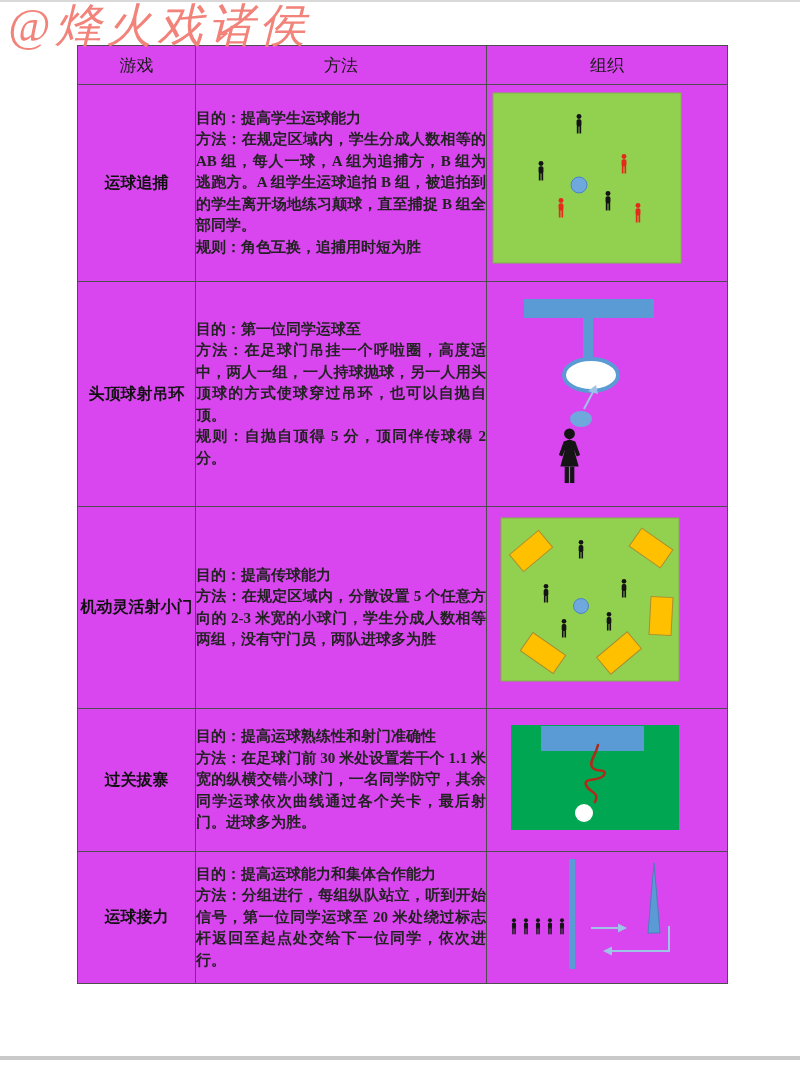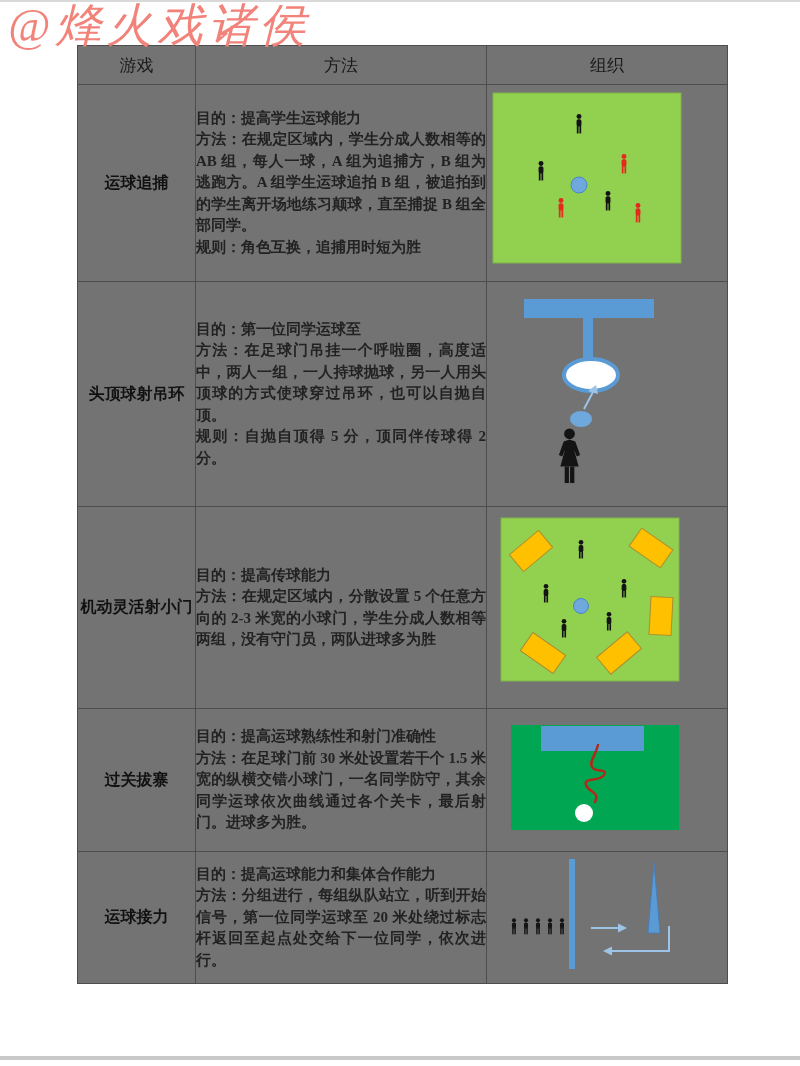--- a/index.html
+++ b/index.html
@@ -7,21 +7,21 @@
     width:800px;height:1066px;background:#ffffff;position:relative;overflow:hidden;
     font-family:"Liberation Sans", sans-serif;
   }
   .top-edge{position:absolute;left:0;top:0;width:800px;height:2px;background:#d9d9d9;}
   .watermark{
     position:absolute;left:8px;top:0px;font-size:46px;line-height:52px;letter-spacing:5px;
     color:var(--c-watermark);font-family:"Liberation Serif", serif;white-space:nowrap;z-index:5;font-style:italic;
   }
   table.games{
     position:absolute;left:77px;top:45px;width:650px;border-collapse:collapse;table-layout:fixed;
-    background:#737373;
+    background:#d946ef;
   }
   table.games th, table.games td{border:1px solid #4d4d4d;padding:0;vertical-align:middle;font-weight:bold;}
   table.games thead tr{height:39px;}
   table.games th{font-size:17px;font-weight:400;text-align:center;color:#1a1a1a;}
   tbody tr:nth-child(1){height:197px;}
   tbody tr:nth-child(2){height:225px;}
   tbody tr:nth-child(3){height:202px;}
   tbody tr:nth-child(4){height:143px;}
   tbody tr:nth-child(5){height:132px;}
   td.game-cell{text-align:center;font-weight:700;font-size:16px;color:#111;}
@@ -157,21 +157,21 @@
     <use href="#sym-person" class="f-blk" x="116.5" y="105" width="11" height="19"></use>
     <circle class="f-ball" cx="94" cy="99" r="7.5" stroke="#4a86c8" stroke-width="1"></circle>
   </svg>
 </td>
   </tr>
 
   <tr>
     <td class="game-cell">过关拔寨</td>
     <td class="method-cell">
           <div class="method-par">目的：提高运球熟练性和射门准确性</div>
-          <div class="method-par">方法：在足球门前 30 米处设置若干个 1.5 米宽的纵横交错小球门，一名同学防守，其余同学运球依次曲线通过各个关卡，最后射门。进球多为胜。</div>
+          <div class="method-par">方法：在足球门前 30 米处设置若干个 1.1 米宽的纵横交错小球门，一名同学防守，其余同学运球依次曲线通过各个关卡，最后射门。进球多为胜。</div>
         </td>
     <td class="org-cell">
   <svg width="239" height="141" viewBox="0 0 239 141">
     <rect class="f-dg" x="24" y="16" width="168" height="105"></rect>
     <rect class="f-blue" x="54" y="17" width="103" height="25"></rect>
     <path class="s-pr" d="M111 36 C108 48 102 52 105 58 C108 64 121 59 117 66 C113 73 96 68 99 76 C102 84 113 82 108 93"></path>
     <circle class="f-wht" cx="97" cy="104" r="9"></circle>
   </svg>
 </td>
   </tr>

